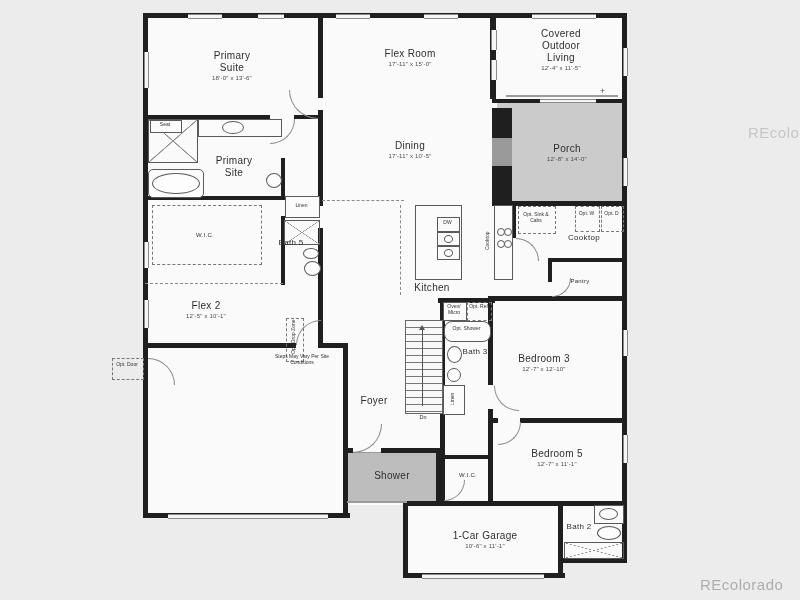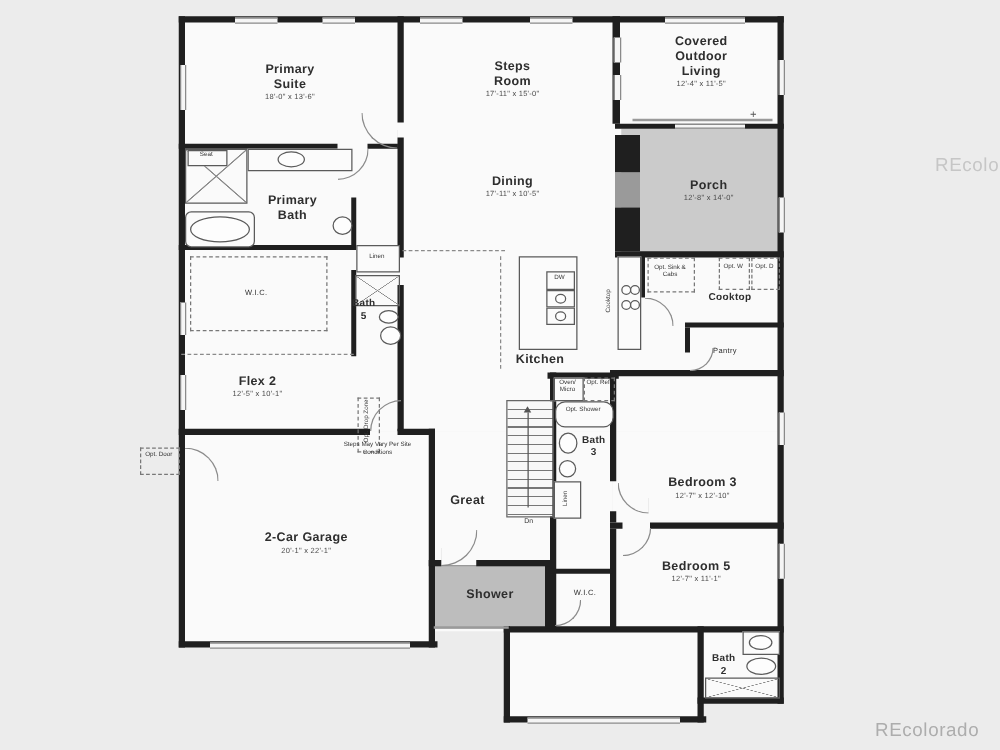--- a/index.html
+++ b/index.html
@@ -19,21 +19,21 @@
     linear-gradient(to bottom right, transparent 48.8%, #8a8a8a 49.6%, #8a8a8a 50.4%, transparent 51.2%);}
   .dashh{position:absolute;border-top:1px dashed #8a8a8a;height:0;}
   .dashv{position:absolute;border-left:1px dashed #8a8a8a;width:0;}
   .arcbl{position:absolute;border-left:1px solid #8a8a8a;border-bottom:1px solid #8a8a8a;border-radius:0 0 0 100%;}
   .arcbr{position:absolute;border-right:1px solid #8a8a8a;border-bottom:1px solid #8a8a8a;border-radius:0 0 100% 0;}
   .arctl{position:absolute;border-left:1px solid #8a8a8a;border-top:1px solid #8a8a8a;border-radius:100% 0 0 0;}
   .arctr{position:absolute;border-right:1px solid #8a8a8a;border-top:1px solid #8a8a8a;border-radius:0 100% 0 0;}
   .stairs{position:absolute;border:1px solid #666;
     background:repeating-linear-gradient(#f8f8f8 0 6px, #777 6px 7px);}
   .roomlbl{position:absolute;text-align:center;}
-  .rname{font-size:10px;font-weight:bold;color:#2e2e2e;letter-spacing:.3px;line-height:1.2;}
+  .rname{font-size:10px;font-weight:normal;color:#2e2e2e;letter-spacing:.3px;line-height:1.2;}
   .rname.sm{font-size:8px;}
   .rdims{font-size:6px;color:#4a4a4a;margin-top:1px;letter-spacing:.2px;}
   .tiny{position:absolute;font-size:5.5px;color:#333;text-align:center;line-height:1.15;}
   .tiny5{position:absolute;font-size:5px;color:#333;text-align:center;line-height:1.1;}
   .rot{transform:rotate(-90deg);transform-origin:center center;}
   .wm{position:absolute;font-size:15px;color:#b3b3b3;letter-spacing:.5px;}
   .plus{position:absolute;font-size:9px;color:#555;}
   .tri-up{position:absolute;width:0;height:0;border-left:3px solid transparent;border-right:3px solid transparent;border-bottom:5px solid #555;}
 </style>
 </head>
@@ -194,37 +194,37 @@
   <div class="oval" style="left:597px;top:526px;width:22px;height:12px;"></div>
   <div class="xbox" style="left:564px;top:542px;width:58px;height:15px;"></div>
 
   <div class="plus" style="left:600px;top:86px;">+</div>
 
   <div class="roomlbl" style="left:204px;top:50px;width:56px;">
     <div class="rname">Primary Suite</div>
     <div class="rdims">18'-0" x 13'-6"</div>
   </div>
   <div class="roomlbl" style="left:384px;top:48px;width:52px;">
-    <div class="rname">Steps Room</div>
+    <div class="rname">Flex Room</div>
     <div class="rdims">17'-11" x 15'-0"</div>
   </div>
   <div class="roomlbl" style="left:530px;top:28px;width:62px;">
     <div class="rname">Covered Outdoor Living</div>
     <div class="rdims">12'-4" x 11'-5"</div>
   </div>
   <div class="roomlbl" style="left:536px;top:143px;width:62px;">
     <div class="rname">Porch</div>
     <div class="rdims">12'-8" x 14'-0"</div>
   </div>
   <div class="roomlbl" style="left:378px;top:140px;width:64px;">
     <div class="rname">Dining</div>
     <div class="rdims">17'-11" x 10'-5"</div>
   </div>
   <div class="roomlbl" style="left:208px;top:155px;width:52px;">
-    <div class="rname">Primary Bath</div>
+    <div class="rname">Primary Site</div>
   </div>
   <div class="roomlbl" style="left:180px;top:232px;width:50px;">
     <div class="rname sm" style="font-weight:normal;font-size:6px;">W.I.C.</div>
   </div>
   <div class="roomlbl" style="left:278px;top:238px;width:26px;">
     <div class="rname sm">Bath 5</div>
   </div>
   <div class="roomlbl" style="left:406px;top:282px;width:52px;">
     <div class="rname">Kitchen</div>
   </div>
@@ -234,41 +234,41 @@
   <div class="roomlbl" style="left:560px;top:278px;width:40px;">
     <div class="rname sm" style="font-weight:normal;font-size:6px;">Pantry</div>
   </div>
   <div class="roomlbl" style="left:174px;top:300px;width:64px;">
     <div class="rname">Flex 2</div>
     <div class="rdims">12'-5" x 10'-1"</div>
   </div>
   <div class="roomlbl" style="left:462px;top:347px;width:26px;">
     <div class="rname sm">Bath 3</div>
   </div>
-  <div class="roomlbl" style="left:517px;top:353px;width:90px;margin-top:28px;">
+  <div class="roomlbl" style="left:499px;top:353px;width:90px;">
     <div class="rname">Bedroom 3</div>
     <div class="rdims">12'-7" x 12'-10"</div>
   </div>
   <div class="roomlbl" style="left:348px;top:395px;width:52px;">
-    <div class="rname">Great</div>
-  </div>
-  <div class="roomlbl" style="left:190px;top:425px;width:110px;">
-    <div class="rname">2-Car Garage</div>
-    <div class="rdims">20'-1" x 22'-1"</div>
+    <div class="rname">Foyer</div>
   </div>
   <div class="roomlbl" style="left:362px;top:470px;width:60px;">
     <div class="rname">Shower</div>
   </div>
   <div class="roomlbl" style="left:512px;top:448px;width:90px;">
     <div class="rname">Bedroom 5</div>
     <div class="rdims">12'-7" x 11'-1"</div>
   </div>
   <div class="roomlbl" style="left:448px;top:472px;width:40px;">
     <div class="rname sm" style="font-weight:normal;font-size:6px;">W.I.C.</div>
   </div>
+  <div class="roomlbl" style="left:430px;top:530px;width:110px;">
+    <div class="rname">1-Car Garage</div>
+    <div class="rdims">10'-6" x 11'-1"</div>
+  </div>
   <div class="roomlbl" style="left:566px;top:522px;width:26px;">
     <div class="rname sm">Bath 2</div>
   </div>
 
   <div class="wm" style="left:748px;top:124px;color:#c6c6c6;">REcolorado</div>
   <div class="wm" style="left:700px;top:576px;color:#adadad;">REcolorado</div>
 
 </div>
 
 </body></html>

